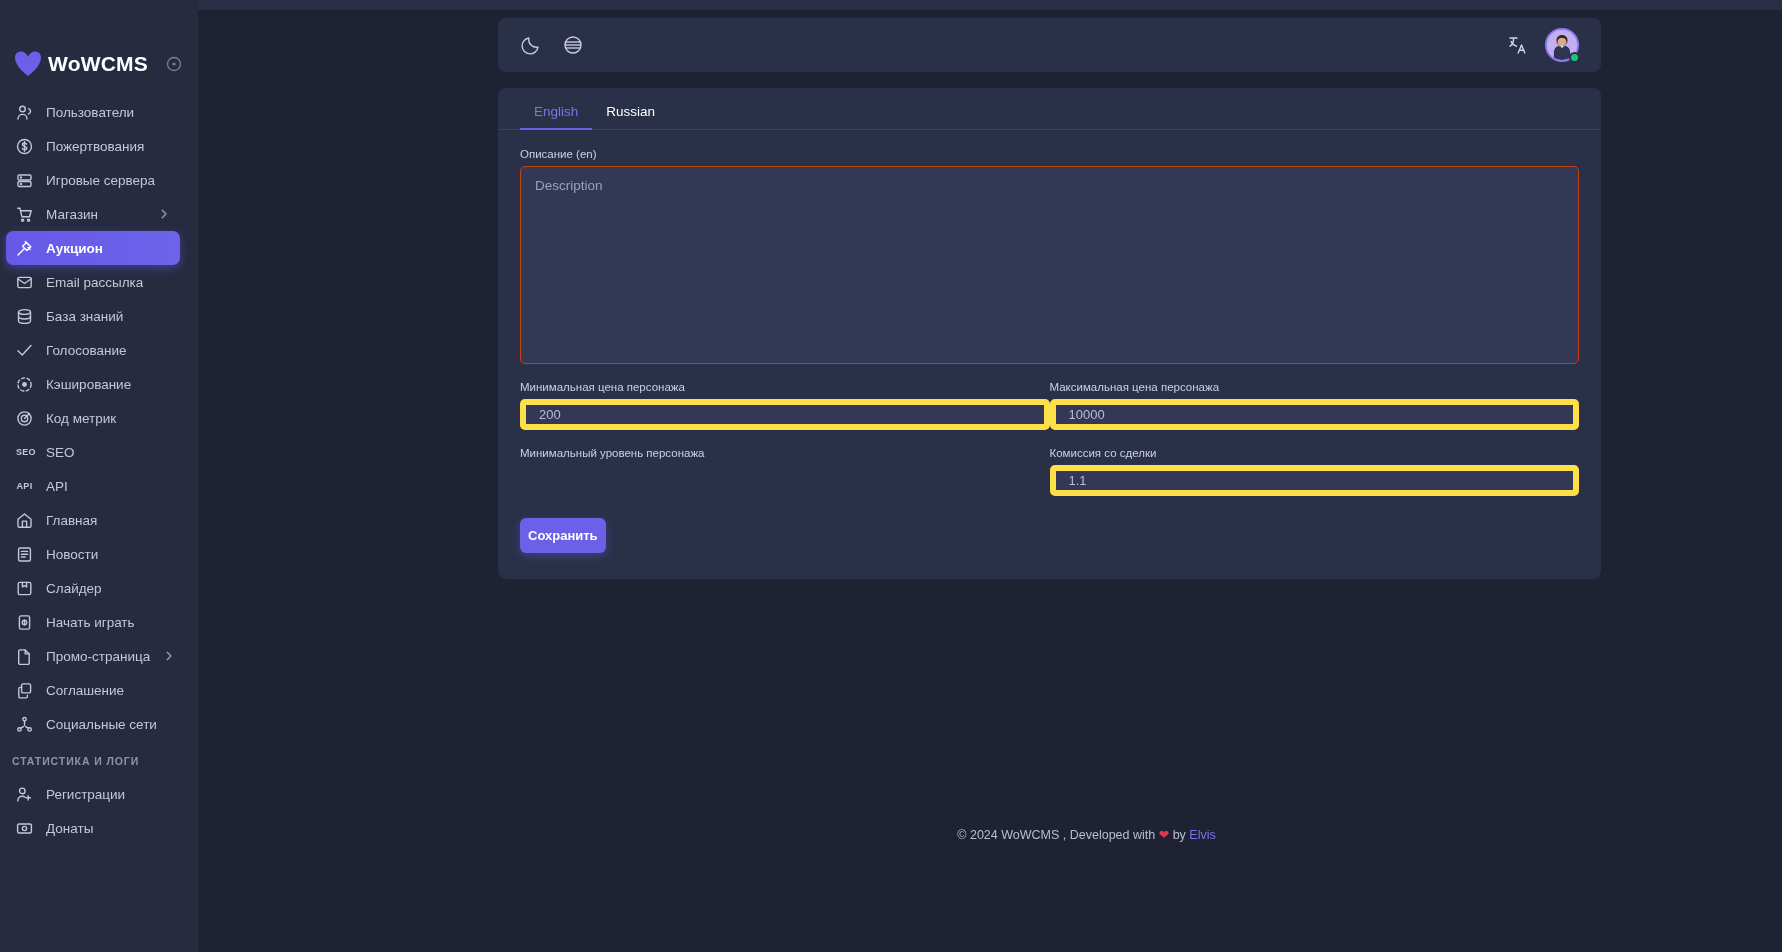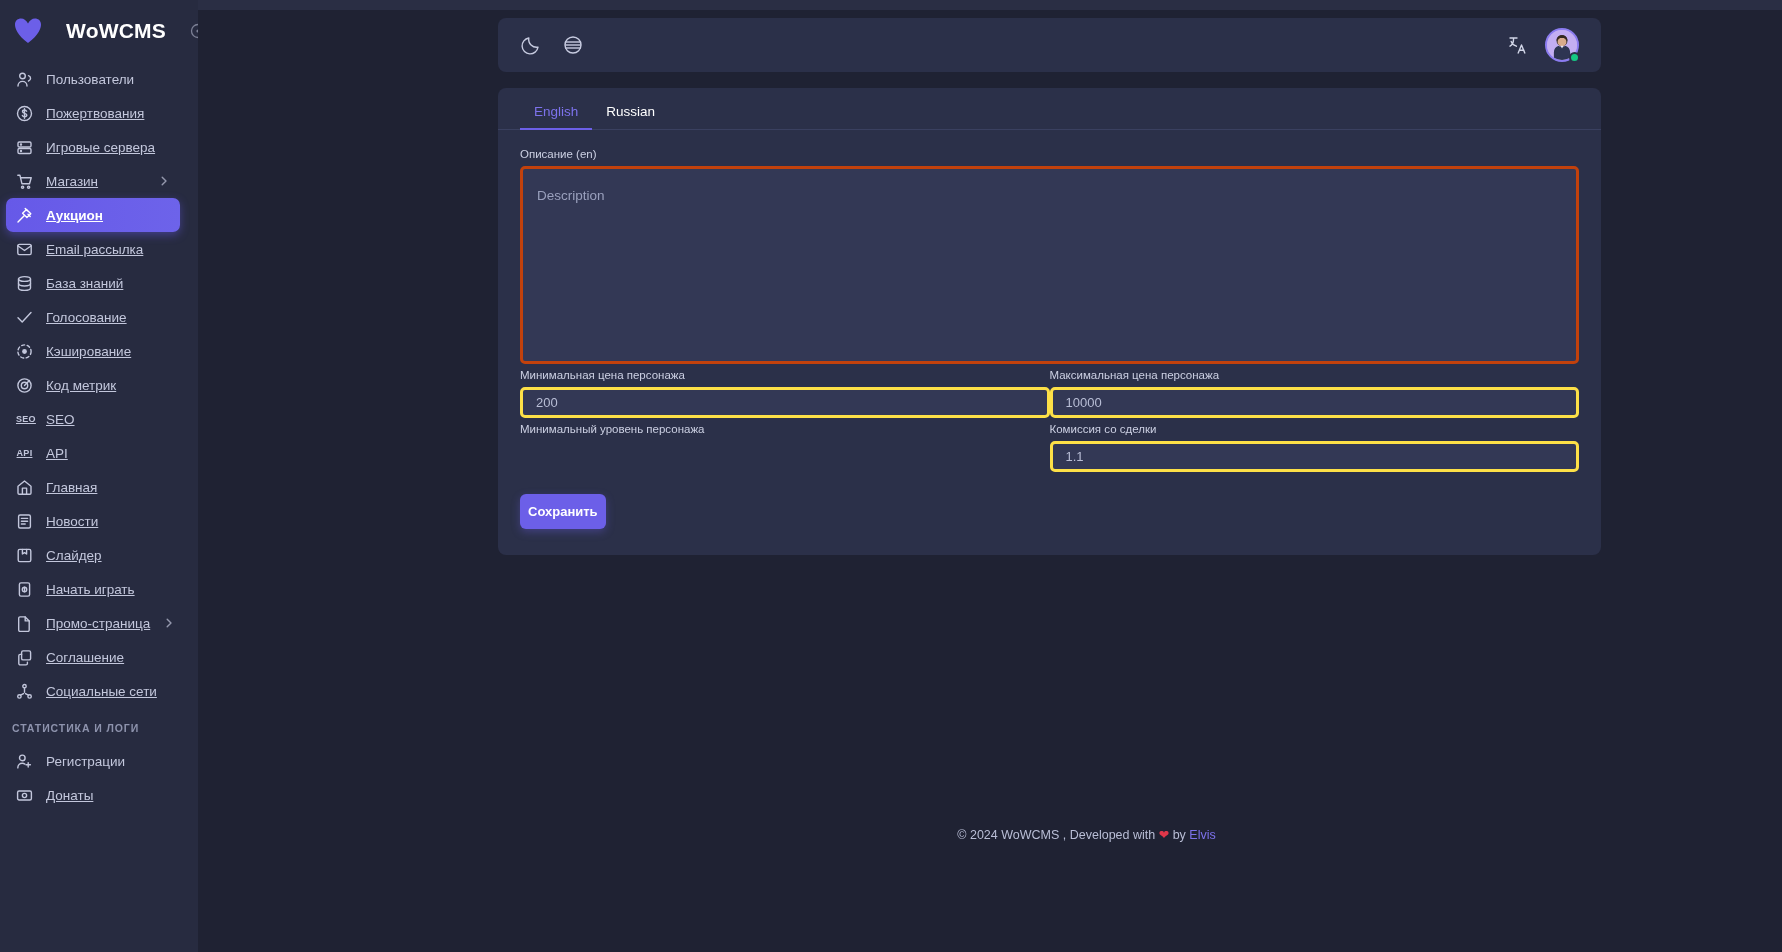--- a/index.html
+++ b/index.html
@@ -14,21 +14,21 @@
   
   .sidebar {
     width: 198px; height: 952px;
     background: #272b40;
     flex: 0 0 198px;
     position: relative;
     overflow: hidden;
   }
   .brand {
     height: 62px; display: flex; align-items: center;
-    padding: 0 16px 0 14px; gap: 24px;
+    padding: 0 16px 0 14px; gap: 6px; margin-top: 33px;
   }
   .brand-logo { width: 28px; height: 26px; flex: 0 0 28px; }
   .brand-name {
     color: #ffffff; font-size: 21px; font-weight: bold;
     letter-spacing: .2px; flex: 1;
   }
   .brand-collapse {
     width: 16px; height: 16px; flex: 0 0 16px; opacity: .55;
   }
   .nav-section {
@@ -37,21 +37,21 @@
     text-transform: uppercase;
   }
   .nav-section.first { padding-top: 18px; }
   .nav-item {
     display: flex; align-items: center; gap: 13px;
     height: 34px; margin: 0 18px 0 6px;
     padding: 0 10px 0 10px; border-radius: 7px;
     color: #c3c7dc; font-size: 13.5px; cursor: pointer;
     position: relative;
   }
-  .nav-item + .nav-item { margin-top: 0; text-decoration: underline; }
+  .nav-item + .nav-item { margin-top: 0; }
   .nav-ico { width: 17px; height: 17px; flex: 0 0 17px; display:block; }
   .nav-label { flex: 1; white-space: nowrap; }
   .nav-chevron { width: 12px; height: 12px; opacity: .7; flex: 0 0 12px; }
   .nav-item.active {
     background: linear-gradient(90deg,#6659e8,#6d63ea);
     color: #ffffff; font-weight: bold;
     box-shadow: 0 3px 10px rgba(102,89,232,.45);
   }
 
   
@@ -99,31 +99,31 @@
   .tab.active::after {
     content: ""; position: absolute; left: 0; right: 0; bottom: -1px;
     height: 2px; background: #6c5fe8;
   }
   .form { padding: 18px 22px 0 22px; }
   .field-label {
     color: #ccd0e3; font-size: 11.5px; margin-bottom: 6px; display: block;
   }
   .textarea {
     width: 100%; height: 198px; background: #333855;
-    border: 3px solid #c2410c; border-radius: 5px;
+    border: 1px solid #c2410c; border-radius: 5px;
     color: #9fa5c2; font-size: 13.5px;
-    padding: 19px 14px; font-family: "Liberation Sans", sans-serif;
+    padding: 11px 14px; font-family: "Liberation Sans", sans-serif;
     resize: none; outline: none; display:block;
   }
   .textarea::placeholder { color: #9aa0bd; }
-  .row { display: flex; margin-top: 5px; }
+  .row { display: flex; margin-top: 17px; }
   .col { flex: 1; min-width: 0; }
   .input {
     width: 100%; height: 31px; background: #333855;
-    border: 3px solid #fde047; border-radius: 5px;
+    border: 6px solid #fde047; border-radius: 5px;
     color: #b9bed6; font-size: 13px; padding: 0 13px;
     font-family: "Liberation Sans", sans-serif; outline: none; display:block;
   }
   .btn-save {
     margin-top: 22px; background: #6c5fe8; color: #fff;
     border: none; border-radius: 6px;
     font-size: 13px; font-weight: bold; padding: 10px 8px;
     cursor: pointer; font-family: "Liberation Sans", sans-serif;
     box-shadow: 0 3px 9px rgba(108,95,232,.35);
   }

